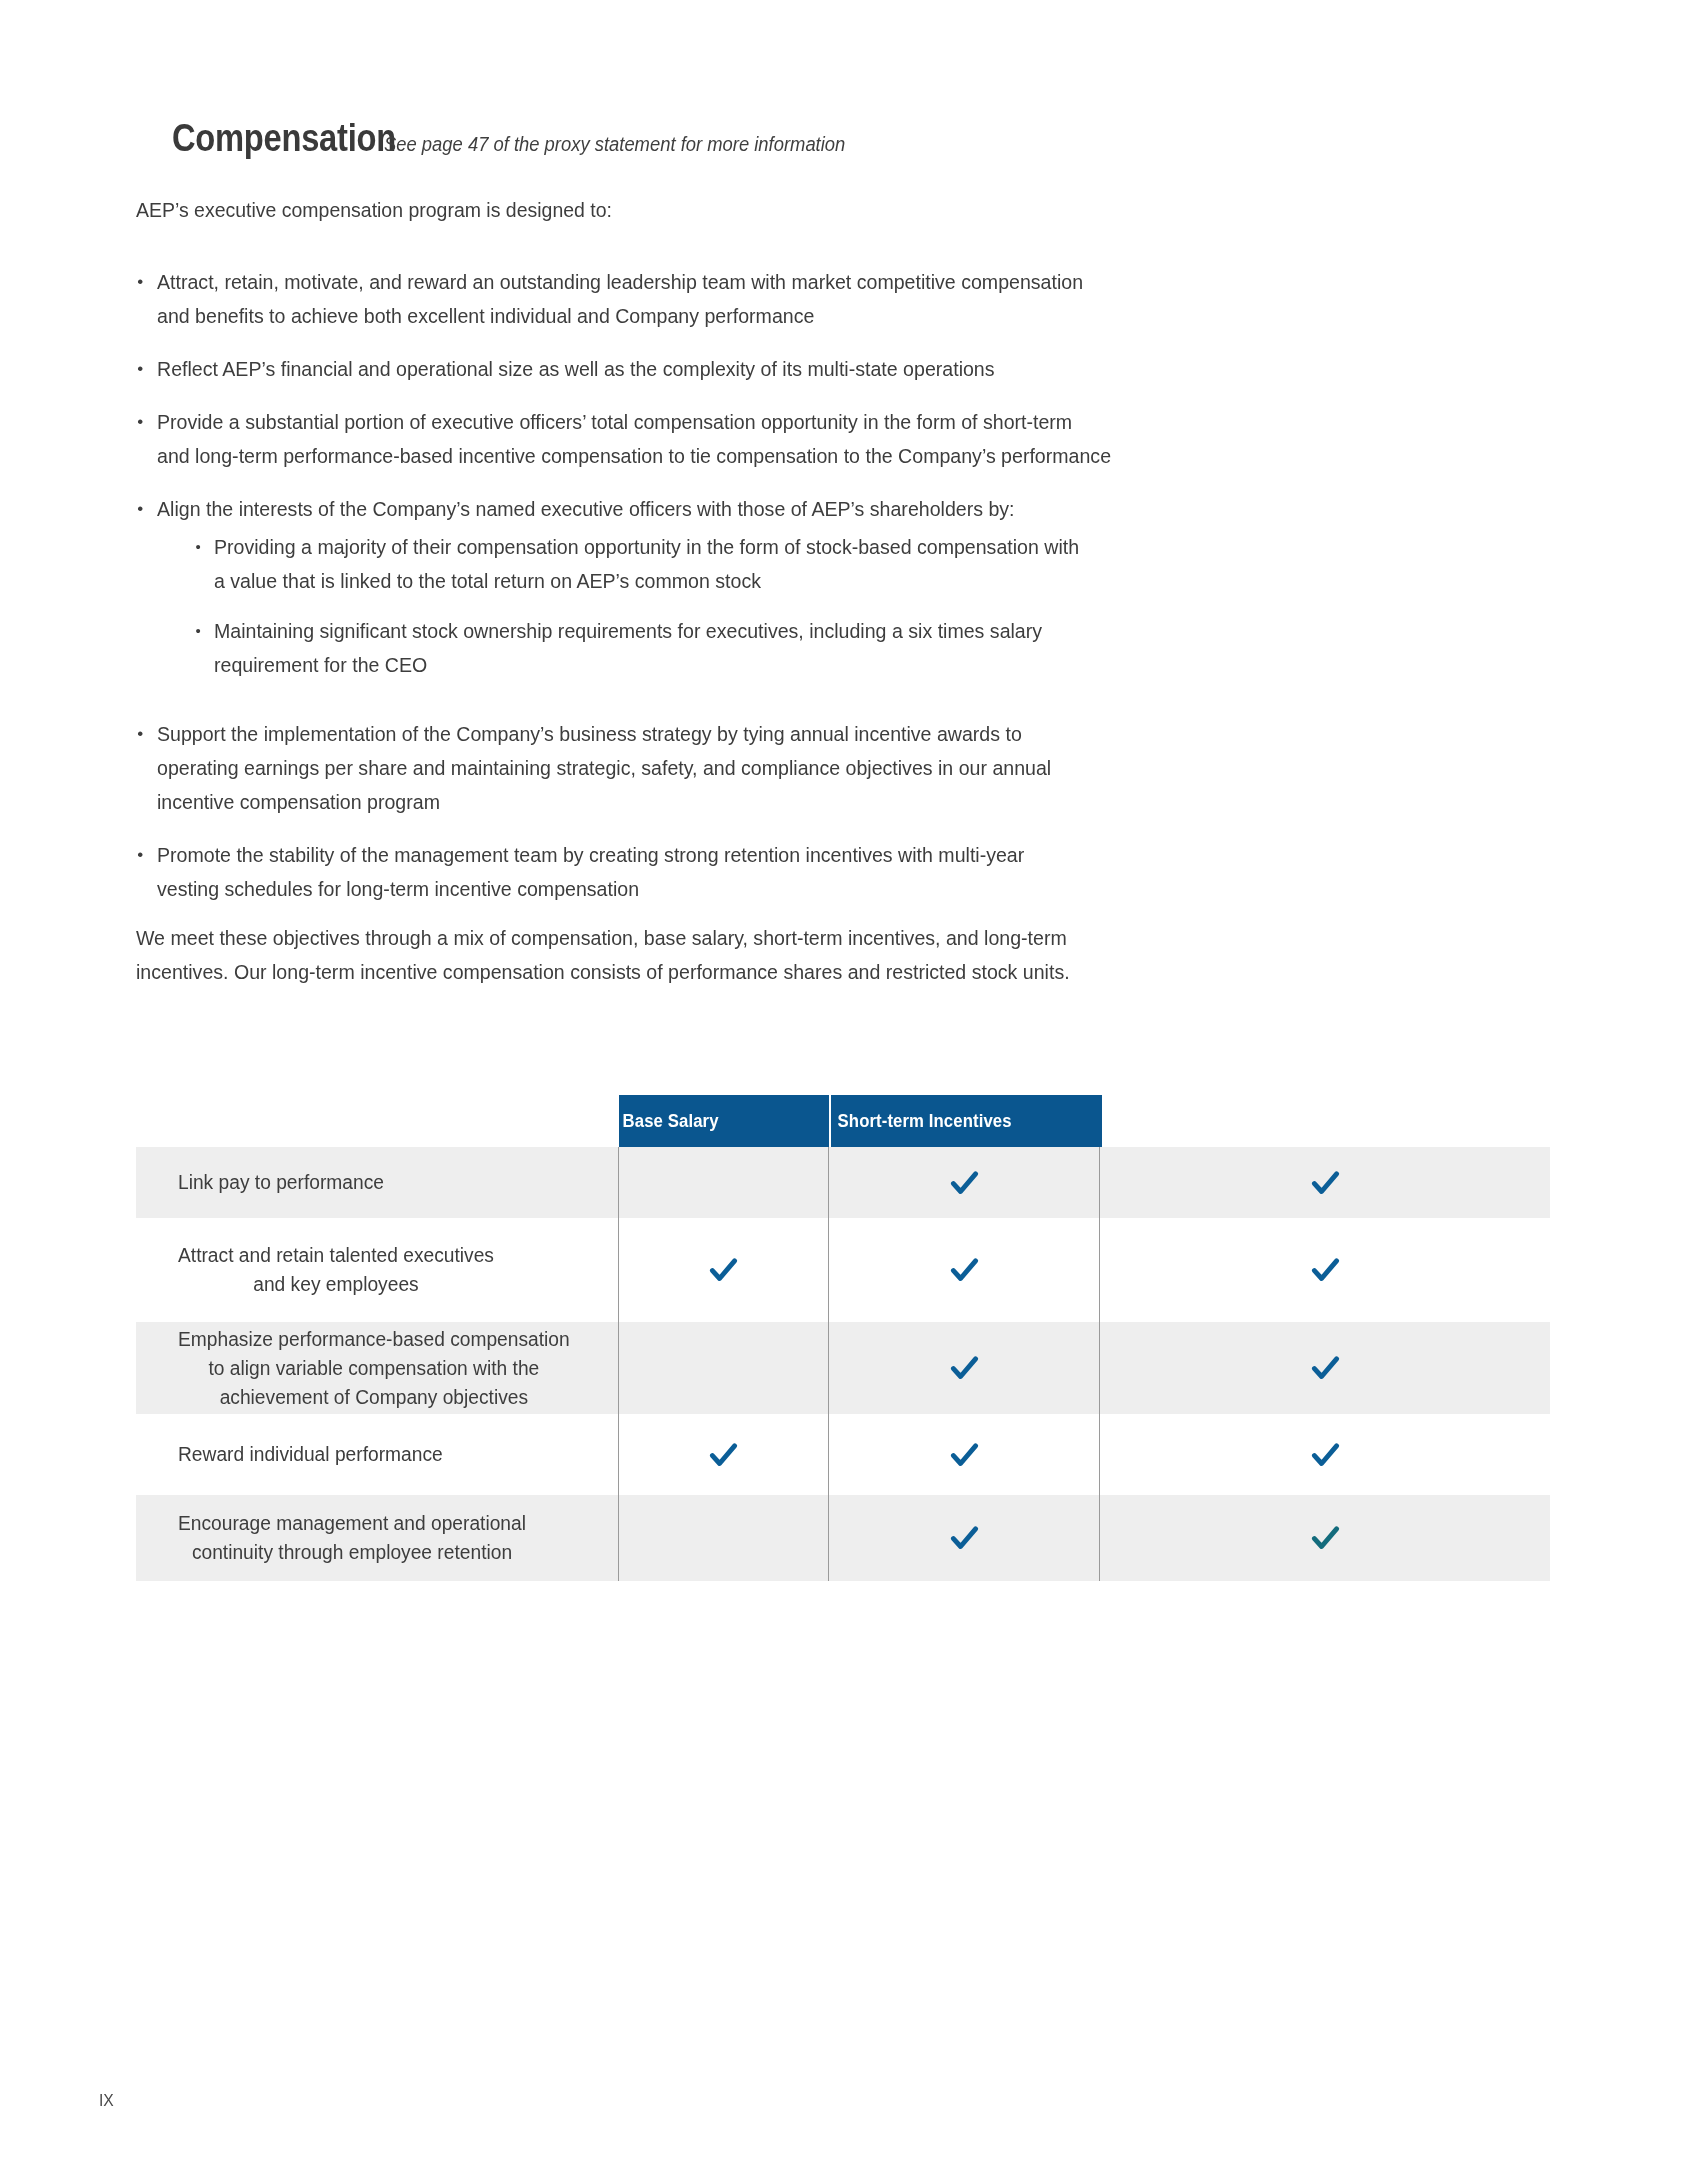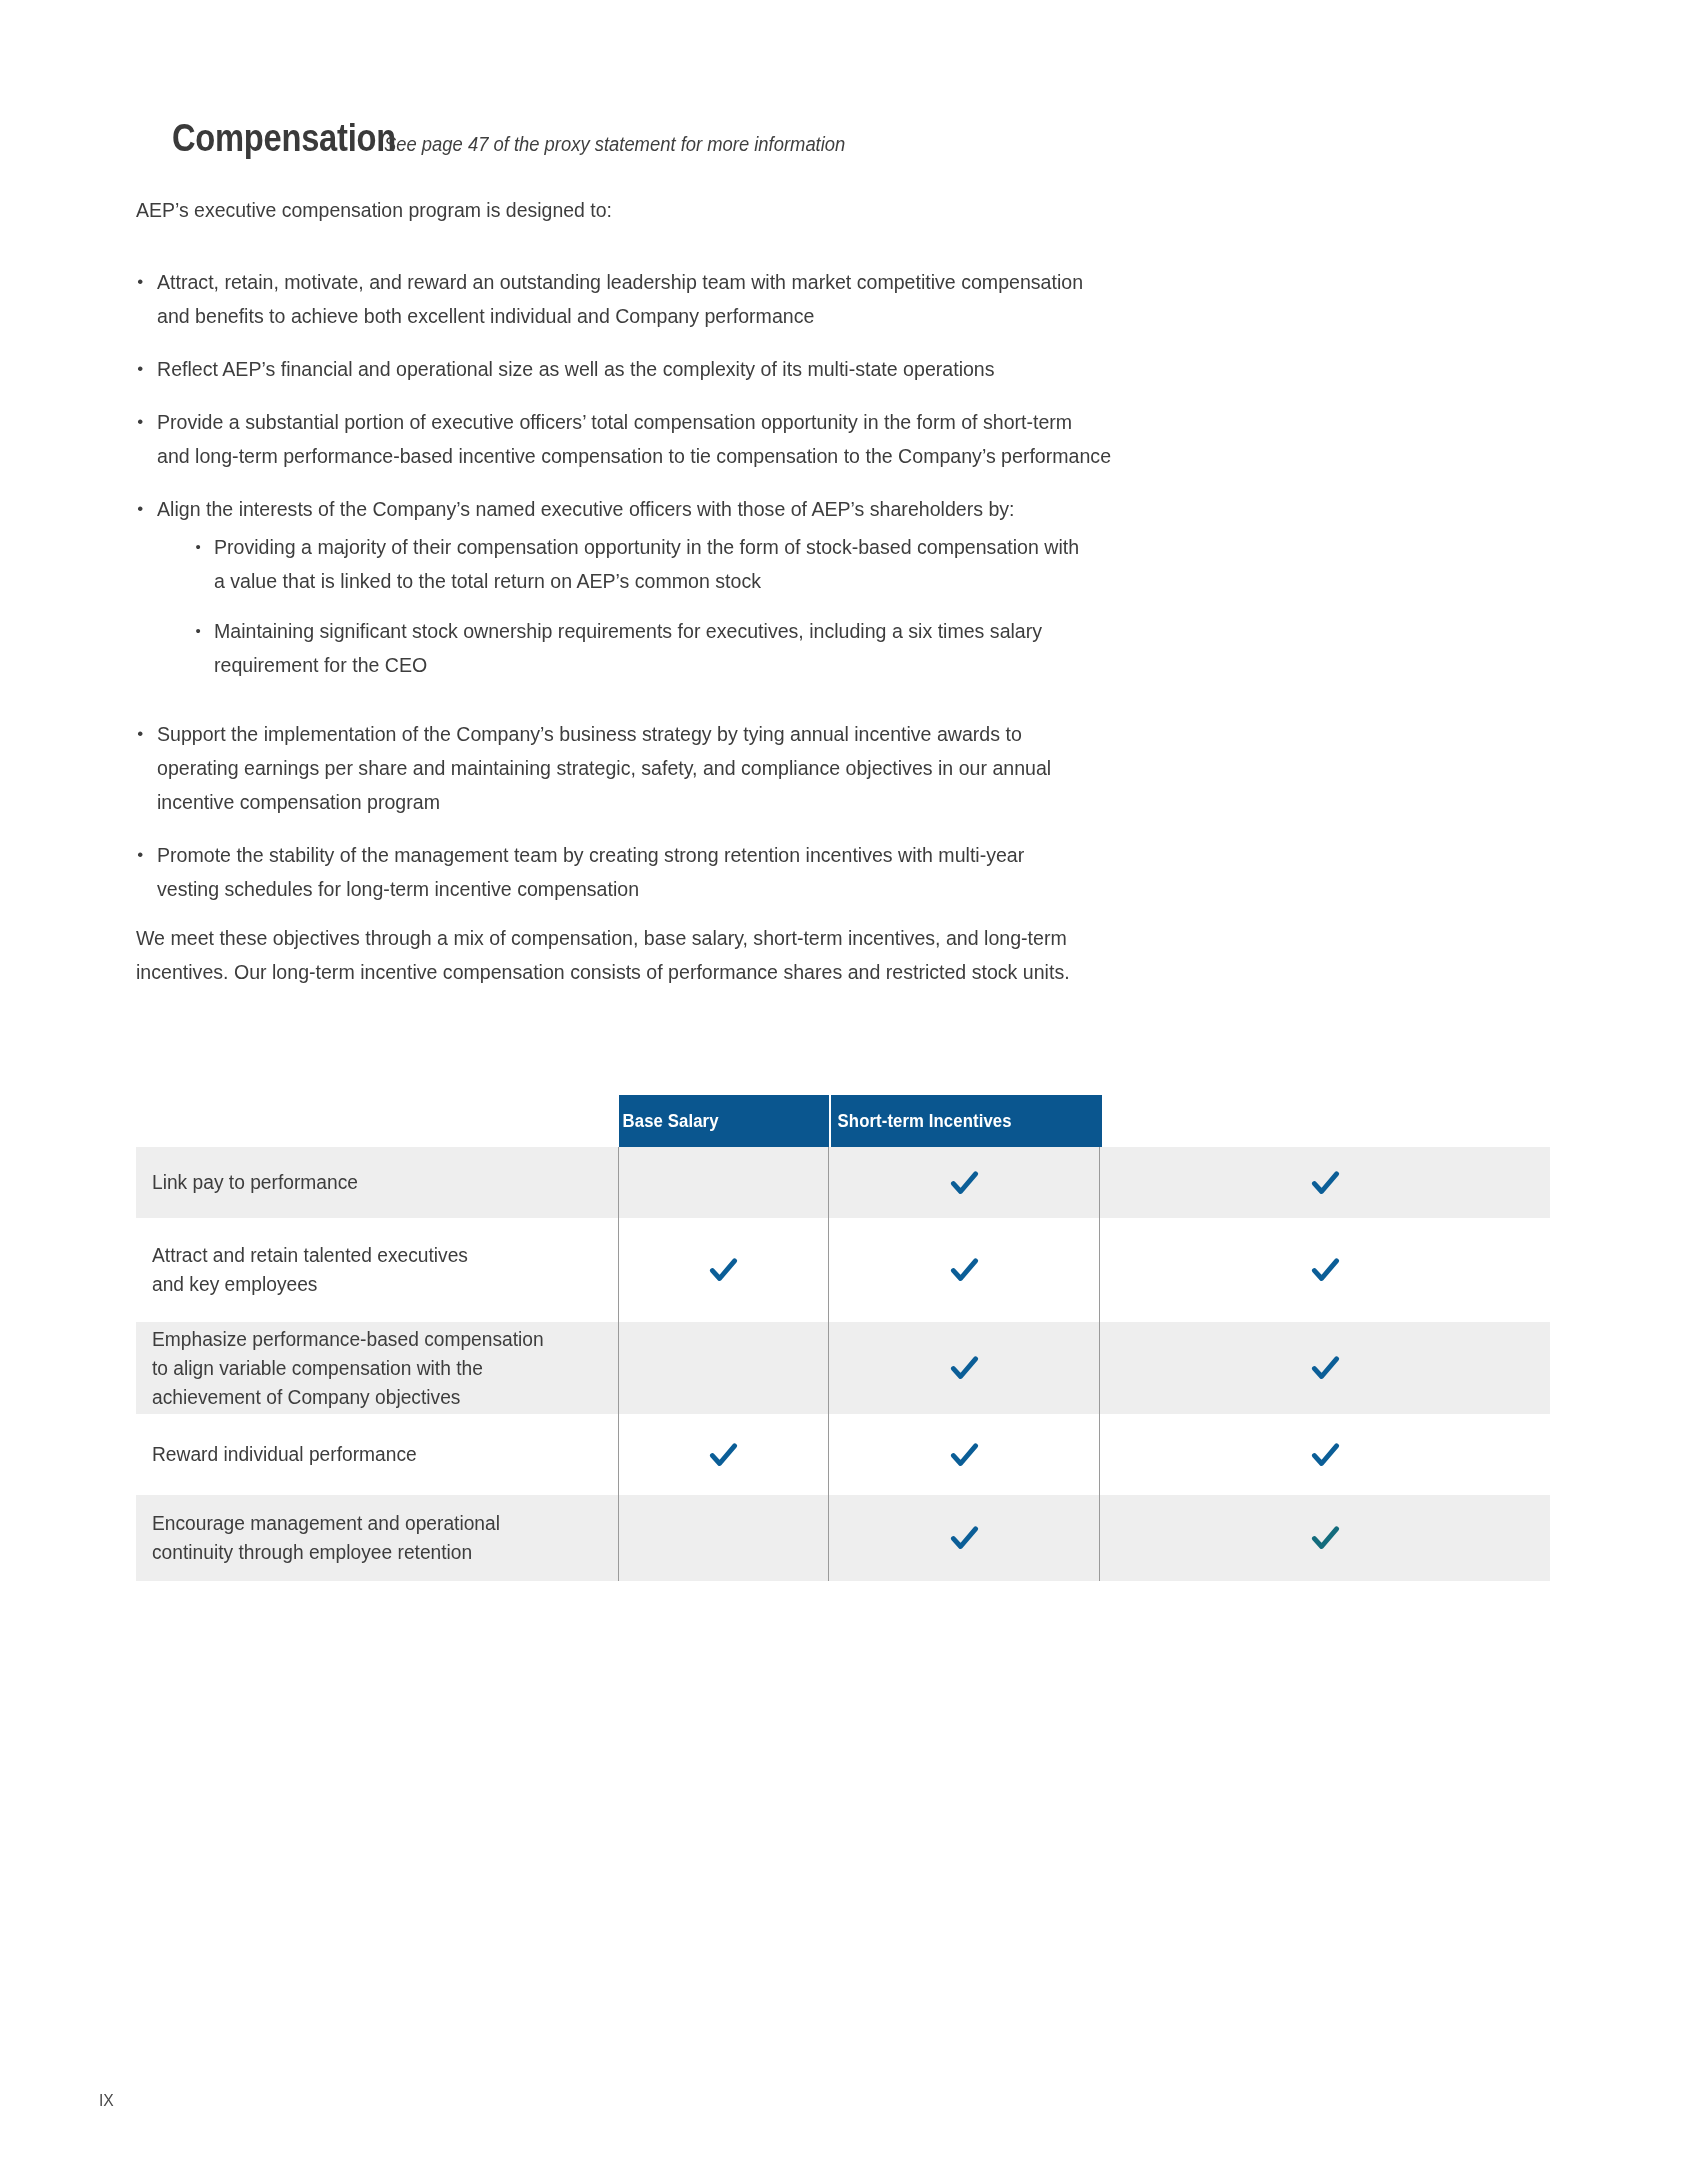--- a/index.html
+++ b/index.html
@@ -167,23 +167,24 @@
     display: flex;
     align-items: stretch;
     background: #ffffff;
   }
   .ct-row.shaded { background: #eeeeee; }
 
   .ct-row .labelcol {
     flex: 0 0 483px;
     display: flex;
     align-items: center;
-    padding-left: 16px;
+    padding-left: 42px;
     box-sizing: border-box;
     border-right: 1.3px solid #9a9a9a;
+    text-align: center;
   }
   .ct-row .labeltext {
     font-size: 20px;
     line-height: 29px;
     color: #3d3d3d;
     transform: scaleX(0.96);
     transform-origin: left center;
     white-space: pre-line;
   }
   .ct-row .dcell {

